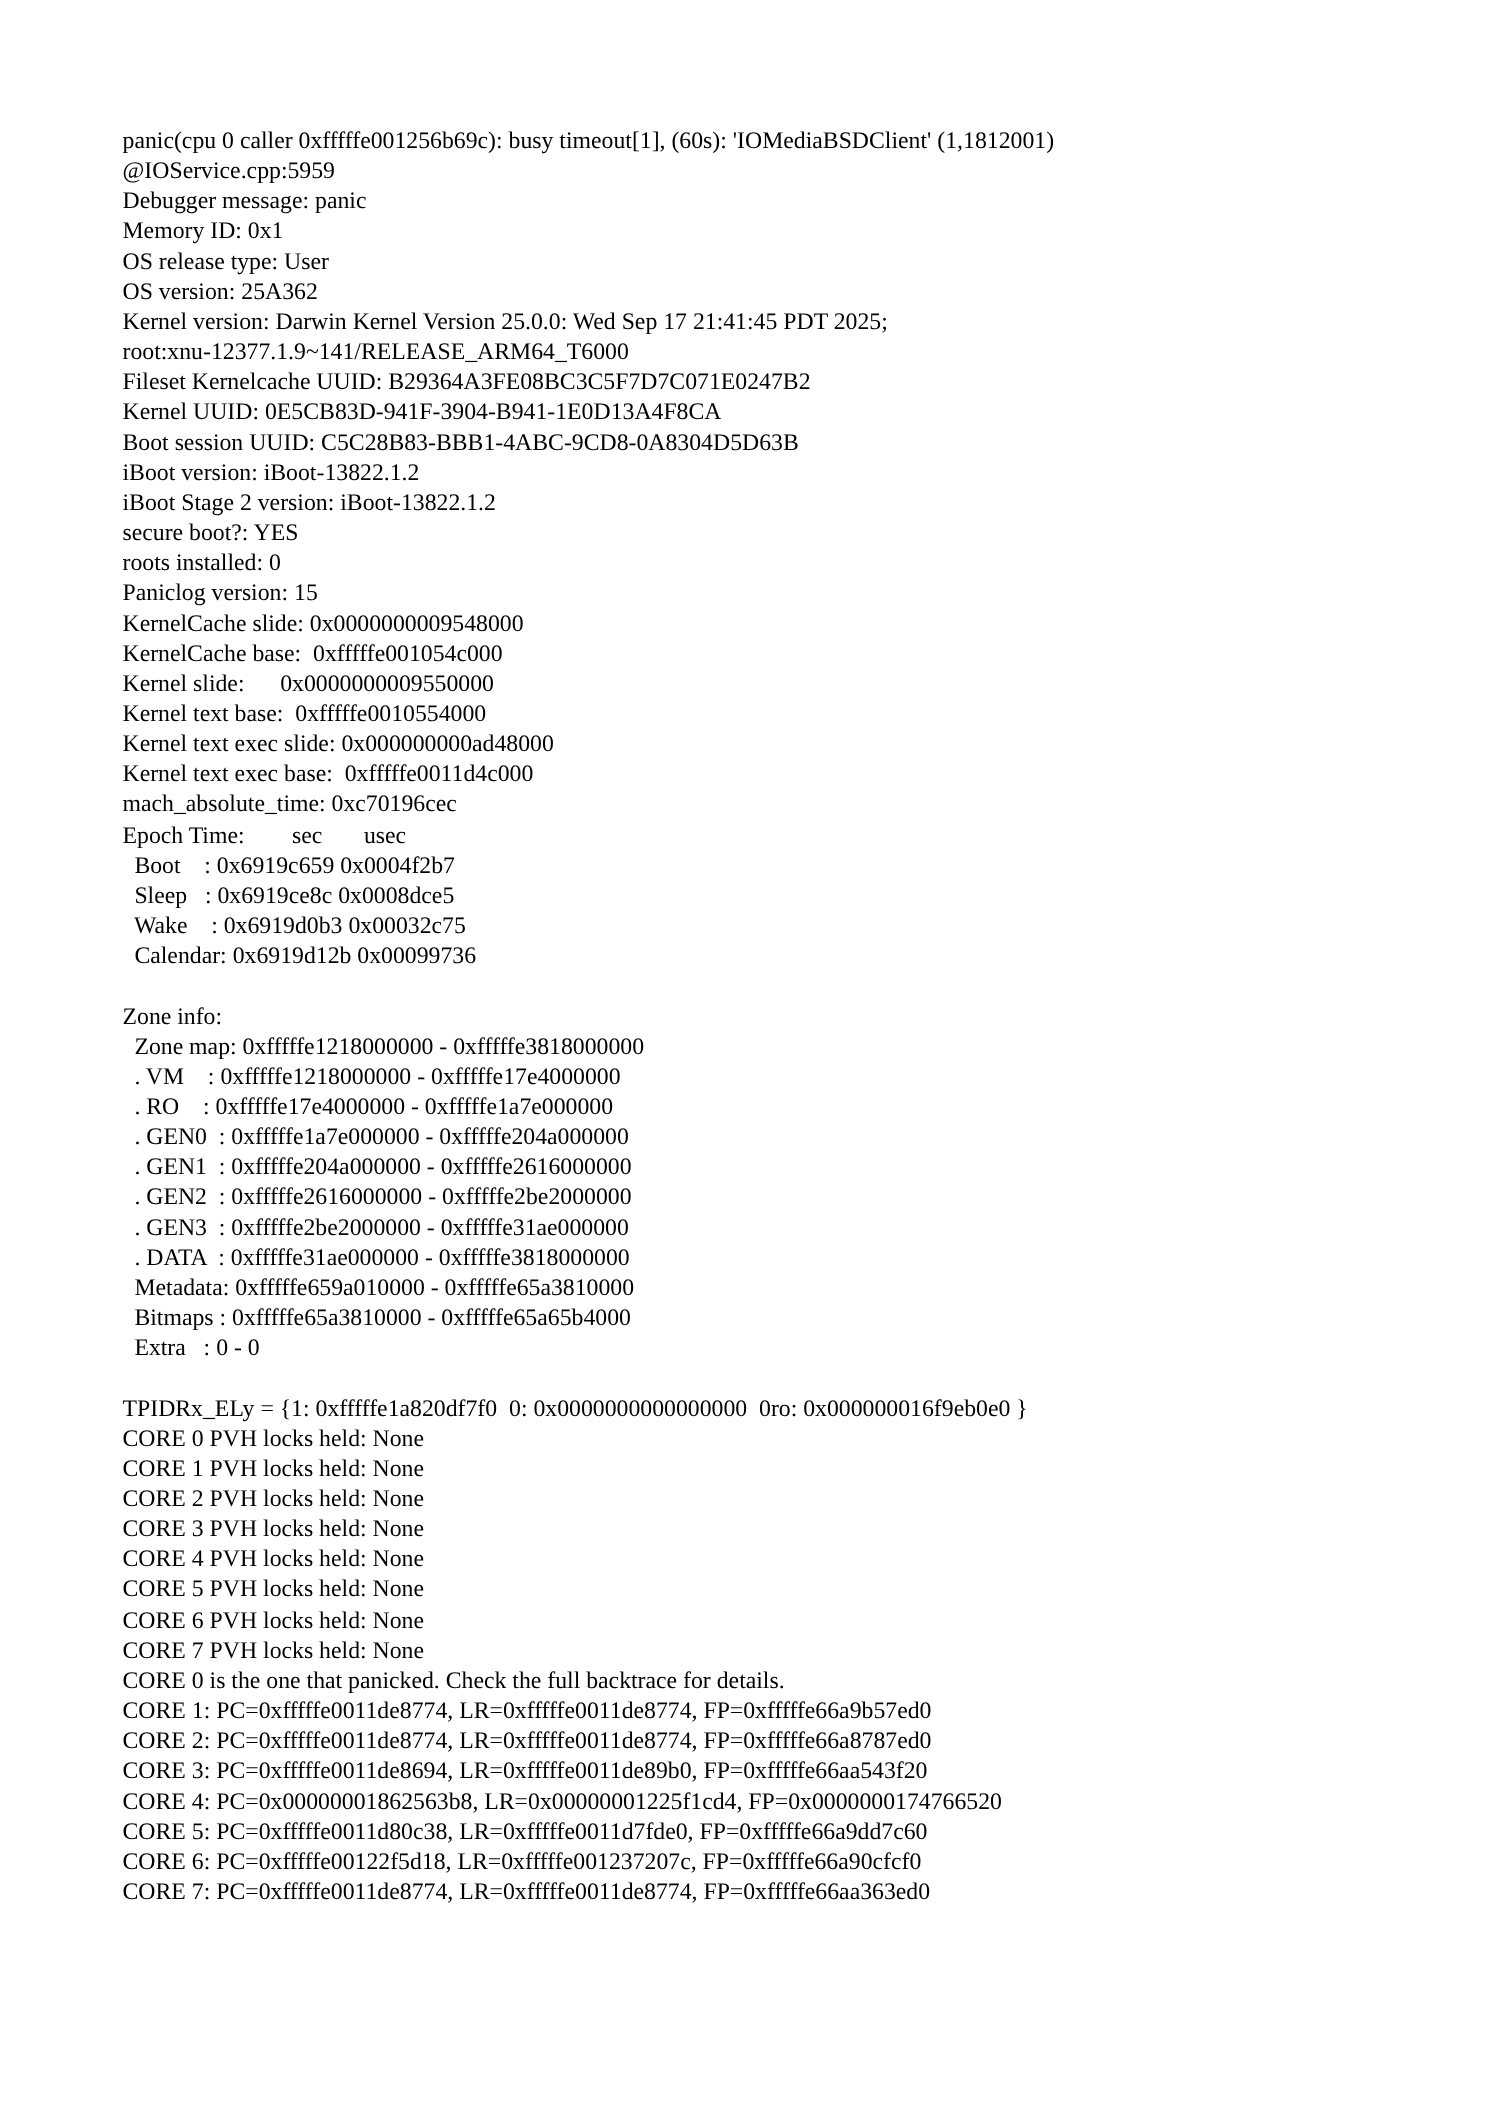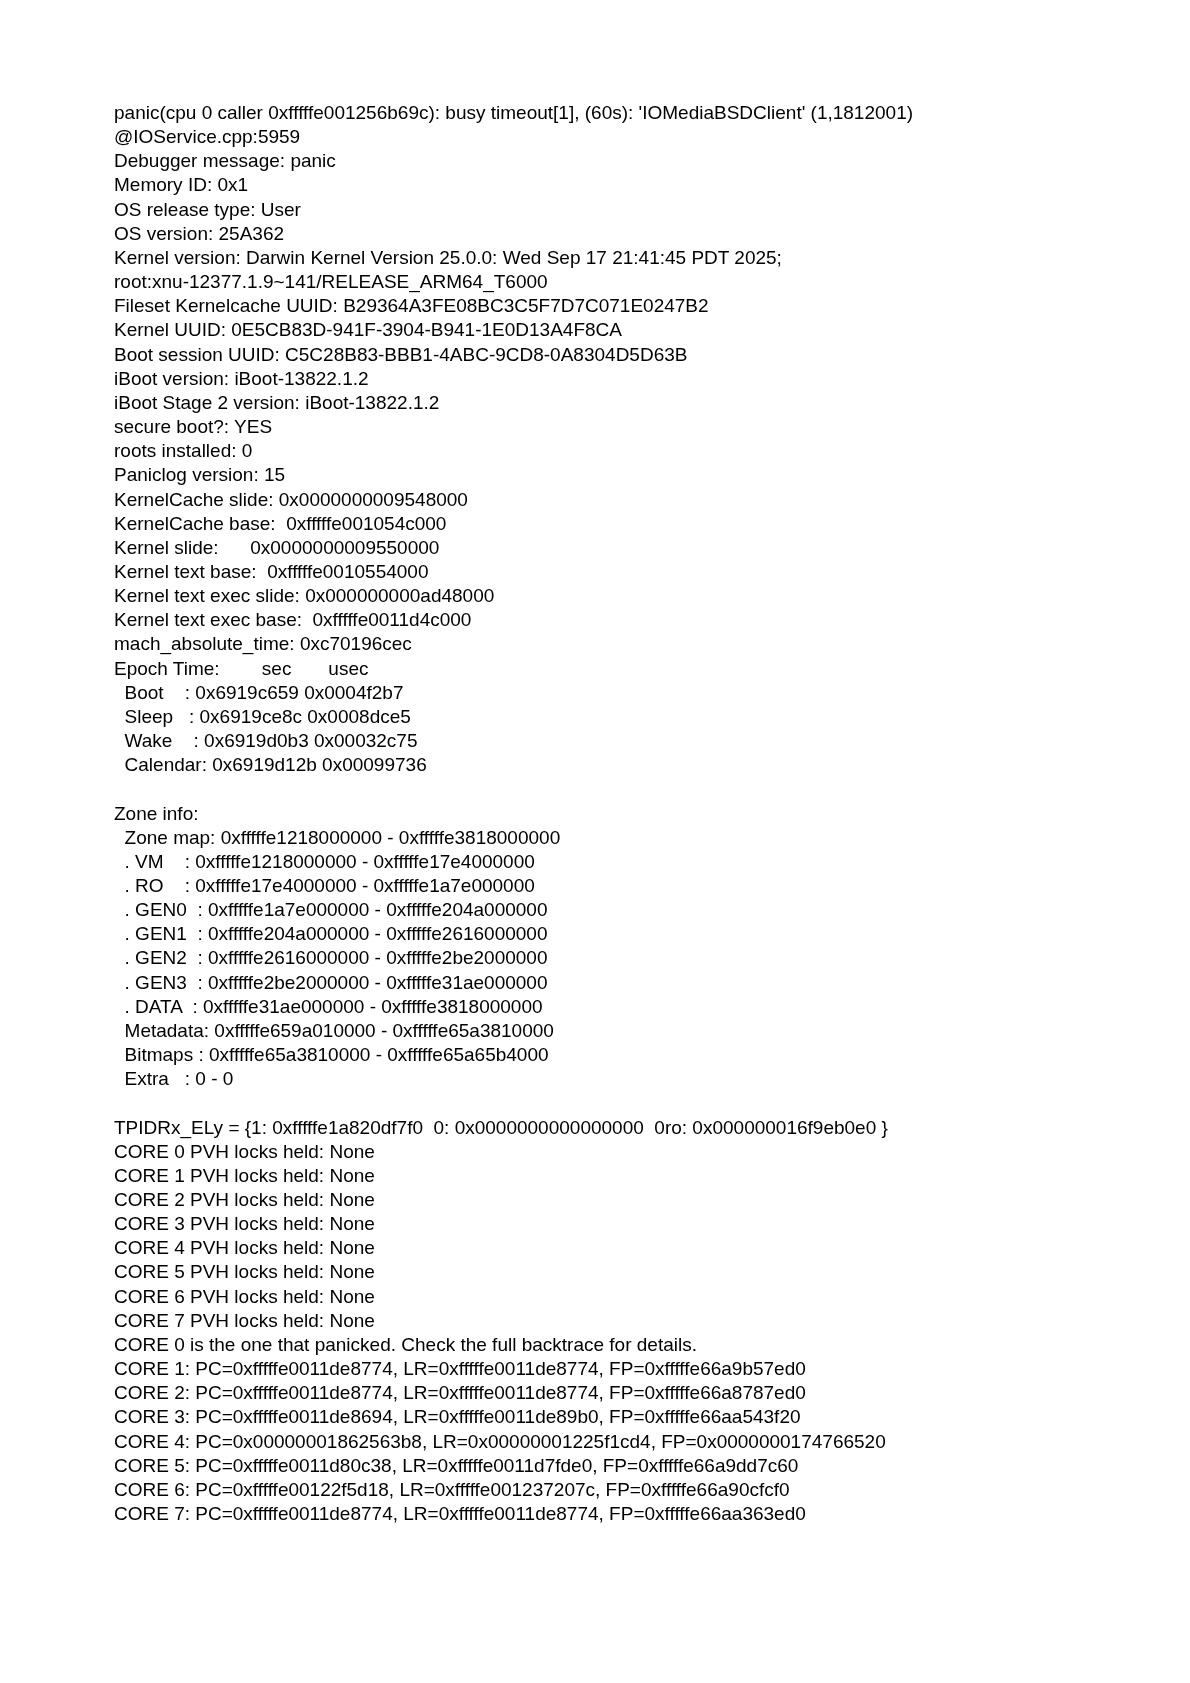--- a/index.html
+++ b/index.html
@@ -9,25 +9,25 @@
   }
   body {
     width: 1190px;
     height: 1683px;
     position: relative;
     overflow: hidden;
     font-family: "Liberation Sans", sans-serif;
   }
   .log {
     position: absolute;
-    left: 114px;
+    left: 98px;
     top: 101px;
     right: 30px;
     color: #000000;
-    font-family: Liberation Sans, sans-serif;
+    font-family: Liberation Serif, serif;
     font-size: 19px;
     line-height: 24.15px;
     white-space: pre;
     letter-spacing: 0px;
   }
   .log-line {
     min-height: 24.15px;
   }
 </style>
 </head>

